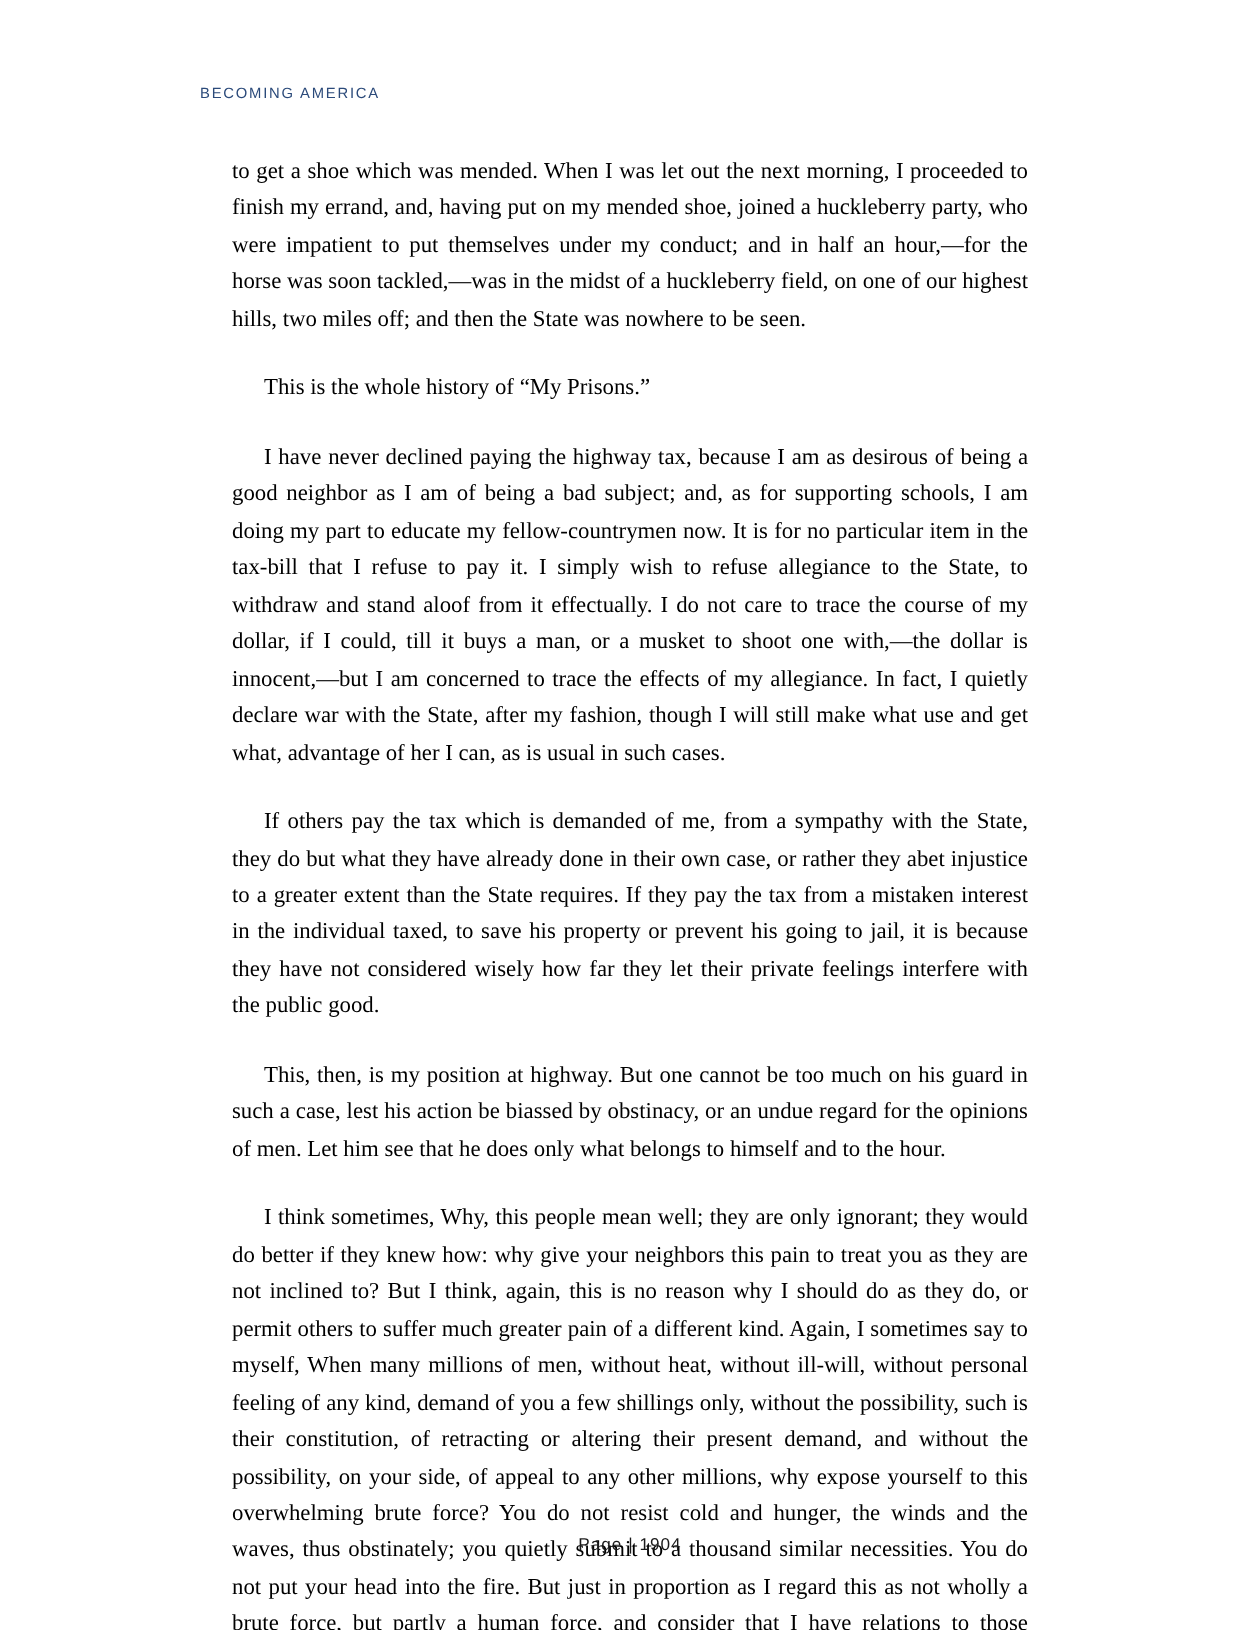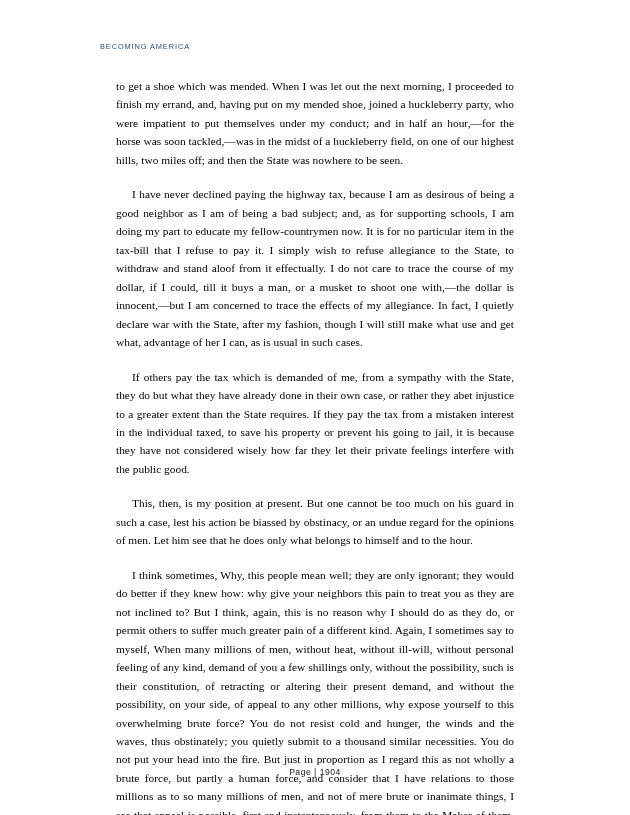--- a/index.html
+++ b/index.html
@@ -71,23 +71,24 @@
 <body>
 
 <div class="page">
 
   <div class="running-head">
     <span class="left">Becoming America</span>
   </div>
 
   <div class="body-text">
     <p class="first">to get a shoe which was mended. When I was let out the next morning, I proceeded to finish my errand, and, having put on my mended shoe, joined a huckleberry party, who were impatient to put themselves under my conduct; and in half an hour,—for the horse was soon tackled,—was in the midst of a huckleberry field, on one of our highest hills, two miles off; and then the State was nowhere to be seen.</p>
+    <p>This is the whole history of “My Prisons.”</p>
     <p>I have never declined paying the highway tax, because I am as desirous of being a good neighbor as I am of being a bad subject; and, as for supporting schools, I am doing my part to educate my fellow-countrymen now. It is for no particular item in the tax-bill that I refuse to pay it. I simply wish to refuse allegiance to the State, to withdraw and stand aloof from it effectually. I do not care to trace the course of my dollar, if I could, till it buys a man, or a musket to shoot one with,—the dollar is innocent,—but I am concerned to trace the effects of my allegiance. In fact, I quietly declare war with the State, after my fashion, though I will still make what use and get what, advantage of her I can, as is usual in such cases.</p>
     <p>If others pay the tax which is demanded of me, from a sympathy with the State, they do but what they have already done in their own case, or rather they abet injustice to a greater extent than the State requires. If they pay the tax from a mistaken interest in the individual taxed, to save his property or prevent his going to jail, it is because they have not considered wisely how far they let their private feelings interfere with the public good.</p>
-    <p>This, then, is my position at present. But one cannot be too much on his guard in such a case, lest his action be biassed by obstinacy, or an undue regard for the opinions of men. Let him see that he does only what belongs to himself and to the hour.</p>
+    <p>This, then, is my position at highway. But one cannot be too much on his guard in such a case, lest his action be biassed by obstinacy, or an undue regard for the opinions of men. Let him see that he does only what belongs to himself and to the hour.</p>
     <p>I think sometimes, Why, this people mean well; they are only ignorant; they would do better if they knew how: why give your neighbors this pain to treat you as they are not inclined to? But I think, again, this is no reason why I should do as they do, or permit others to suffer much greater pain of a different kind. Again, I sometimes say to myself, When many millions of men, without heat, without ill-will, without personal feeling of any kind, demand of you a few shillings only, without the possibility, such is their constitution, of retracting or altering their present demand, and without the possibility, on your side, of appeal to any other millions, why expose yourself to this overwhelming brute force? You do not resist cold and hunger, the winds and the waves, thus obstinately; you quietly submit to a thousand similar necessities. You do not put your head into the fire. But just in proportion as I regard this as not wholly a brute force, but partly a human force, and consider that I have relations to those millions as to so many millions of men, and not of mere brute or inanimate things, I see that appeal is possible, first and instantaneously, from them to the Maker of them, and, secondly, from them to themselves. But, if I put my head deliberately into the fire, there is no appeal to fire or to the Maker of fire, and I have only myself to blame. If I could convince myself that I have any right to be satisfied with men as they are, and to</p>
   </div>
 
   <div class="footer">
     <span>Page | 1904</span>
   </div>
 
 </div>
 
 </body></html>

